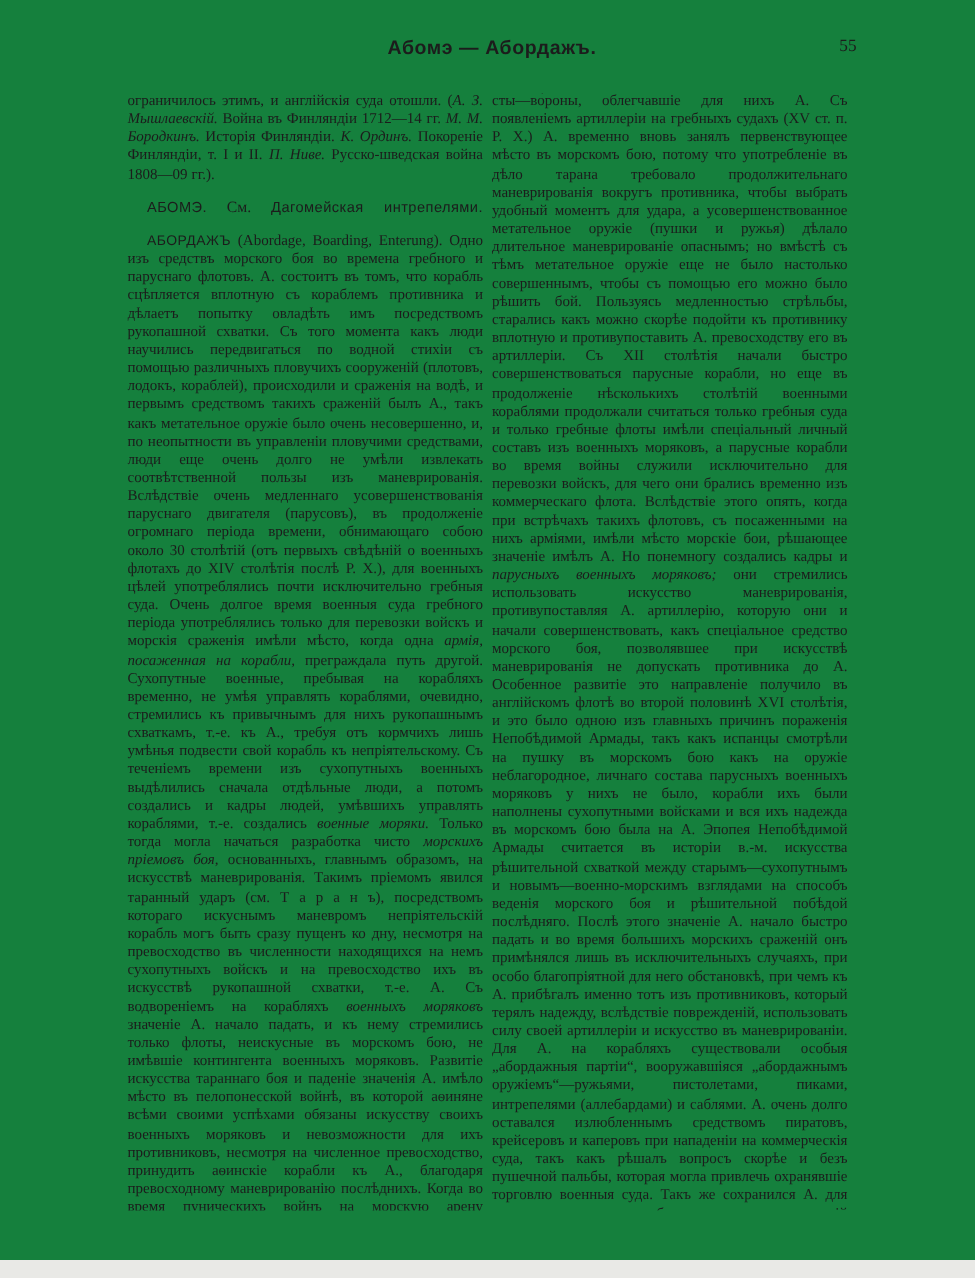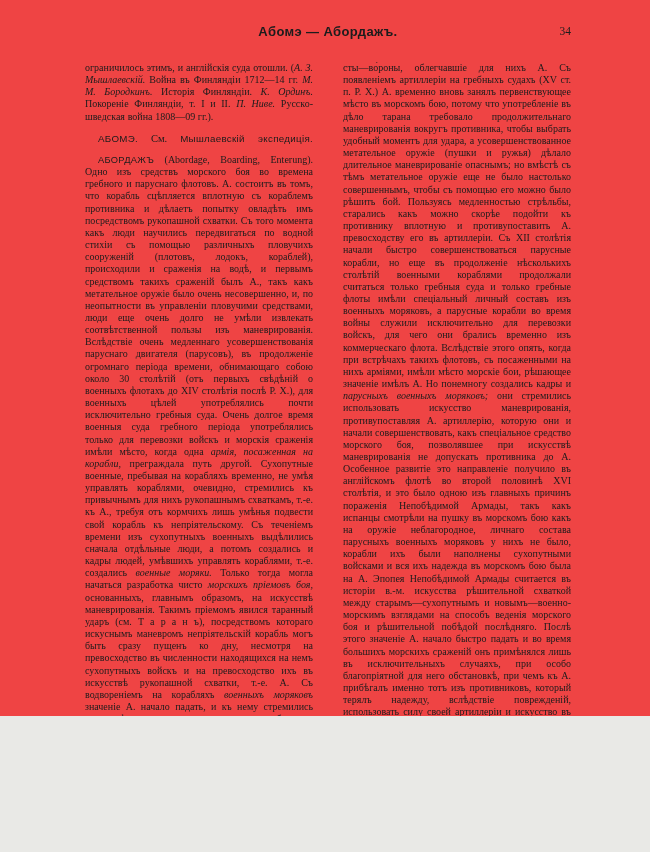--- a/index.html
+++ b/index.html
@@ -3,23 +3,23 @@
 <meta charset="utf-8">
 <style>
   html, body {
     margin: 0;
     padding: 0;
     background: #e9e9e6;
   }
   .page {
     position: relative;
     width: 650px;
-    height: 716px;
+    height: 840px;
     margin: 0 auto;
-    background: #ef4444;
+    background: #15803d;
     color: #1c1c1c;
     font-family: "Liberation Serif", serif;
     overflow: hidden;
   }
   .running-head {
     position: absolute;
     top: 24px;
     left: 85px;
     width: 486px;
     height: 18px;
@@ -40,21 +40,21 @@
     top: 1px;
     font-size: 11.5px;
   }
   .columns {
     position: absolute;
     top: 62px;
     left: 85px;
     width: 486px;
     height: 745px;
     display: flex;
-    gap: 30px;
+    gap: 6px;
   }
   .column {
     width: 237px;
     height: 100%;
     overflow: hidden;
   }
   .para {
     margin: 0;
     font-size: 10px;
     line-height: 12.15px;
@@ -78,25 +78,25 @@
     font-size: 0.93em;
     letter-spacing: 0.3px;
   }
 </style>
 </head>
 <body>
 
 <div class="page">
   <div class="running-head">
     <span class="head-title">Абомэ — Абордажъ.</span>
-    <span class="page-number">34</span>
+    <span class="page-number">55</span>
   </div>
   <div class="columns">
     <div class="column">
         <p class="para flush"><span class="seg-n">ограничилось этимъ, и англійскія суда отошли. (</span><span class="seg-i">А. З. Мышлаевскій.</span><span class="seg-n"> Война въ Финляндіи 1712—14 гг. </span><span class="seg-i">М. М. Бородкинъ.</span><span class="seg-n"> Исторія Финляндіи. </span><span class="seg-i">К. Ординъ.</span><span class="seg-n"> Покореніе Финляндіи, т. I и II. </span><span class="seg-i">П. Ниве.</span><span class="seg-n"> Русско-шведская война 1808—09 гг.).</span></p>
-        <p class="para entry-line"><span class="seg-b">АБОМЭ.</span><span class="seg-n"> См. </span><span class="seg-b">Мышлаевскій экспедиція.</span></p>
+        <p class="para entry-line"><span class="seg-b">АБОМЭ.</span><span class="seg-n"> См. </span><span class="seg-b">Дагомейская интрепелями.</span></p>
         <p class="para"><span class="seg-b">АБОРДАЖЪ</span><span class="seg-n"> (Abordage, Boarding, Enterung). Одно изъ средствъ морского боя во времена гребного и паруснаго флотовъ. А. состоитъ въ томъ, что корабль сцѣпляется вплотную съ кораблемъ противника и дѣлаетъ попытку овладѣть имъ посредствомъ рукопашной схватки. Съ того момента какъ люди научились передвигаться по водной стихіи съ помощью различныхъ пловучихъ сооруженій (плотовъ, лодокъ, кораблей), происходили и сраженія на водѣ, и первымъ средствомъ такихъ сраженій былъ А., такъ какъ метательное оружіе было очень несовершенно, и, по неопытности въ управленіи пловучими средствами, люди еще очень долго не умѣли извлекать соотвѣтственной пользы изъ маневрированія. Вслѣдствіе очень медленнаго усовершенствованія паруснаго двигателя (парусовъ), въ продолженіе огромнаго періода времени, обнимающаго собою около 30 столѣтій (отъ первыхъ свѣдѣній о военныхъ флотахъ до XIV столѣтія послѣ Р. Х.), для военныхъ цѣлей употреблялись почти исключительно гребныя суда. Очень долгое время военныя суда гребного періода употреблялись только для перевозки войскъ и морскія сраженія имѣли мѣсто, когда одна </span><span class="seg-i">армія, посаженная на корабли,</span><span class="seg-n"> преграждала путь другой. Сухопутные военные, пребывая на корабляхъ временно, не умѣя управлять кораблями, очевидно, стремились къ привычнымъ для нихъ рукопашнымъ схваткамъ, т.-е. къ А., требуя отъ кормчихъ лишь умѣнья подвести свой корабль къ непріятельскому. Съ теченіемъ времени изъ сухопутныхъ военныхъ выдѣлились сначала отдѣльные люди, а потомъ создались и кадры людей, умѣвшихъ управлять кораблями, т.-е. создались </span><span class="seg-i">военные моряки.</span><span class="seg-n"> Только тогда могла начаться разработка чисто </span><span class="seg-i">морскихъ пріемовъ боя,</span><span class="seg-n"> основанныхъ, главнымъ образомъ, на искусствѣ маневрированія. Такимъ пріемомъ явился таранный ударъ (см. Т а р а н ъ), посредствомъ котораго искуснымъ маневромъ непріятельскій корабль могъ быть сразу пущенъ ко дну, несмотря на превосходство въ численности находящихся на немъ сухопутныхъ войскъ и на превосходство ихъ въ искусствѣ рукопашной схватки, т.-е. А. Съ водвореніемъ на корабляхъ </span><span class="seg-i">военныхъ моряковъ</span><span class="seg-n"> значеніе А. начало падать, и къ нему стремились только флоты, неискусные въ морскомъ бою, не имѣвшіе контингента военныхъ моряковъ. Развитіе искусства тараннаго боя и паденіе значенія А. имѣло мѣсто въ пелопонесской войнѣ, въ которой аѳиняне всѣми своими успѣхами обязаны искусству своихъ военныхъ моряковъ и невозможности для ихъ противниковъ, несмотря на численное превосходство, принудить аѳинскіе корабли къ А., благодаря превосходному маневрированію послѣднихъ. Когда во время пуническихъ войнъ на морскую арену выступили римляне, обладавшіе самыми лучшими солдатами въ мірѣ, но совершенно неопытные въ маневрированіи, они первыя свои побѣды (см. Л и п а р с к о е  с р а ж.) одержали благодаря лишь тому, что изобрѣли особые перекидные помо-</span></p>
       </div>
     <div class="column">
         <p class="para flush"><span class="seg-n">сты—во́роны, облегчавшіе для нихъ А. Съ появленіемъ артиллеріи на гребныхъ судахъ (XV ст. п. Р. Х.) А. временно вновь занялъ первенствующее мѣсто въ морскомъ бою, потому что употребленіе въ дѣло тарана требовало продолжительнаго маневрированія вокругъ противника, чтобы выбрать удобный моментъ для удара, а усовершенствованное метательное оружіе (пушки и ружья) дѣлало длительное маневрированіе опаснымъ; но вмѣстѣ съ тѣмъ метательное оружіе еще не было настолько совершеннымъ, чтобы съ помощью его можно было рѣшить бой. Пользуясь медленностью стрѣльбы, старались какъ можно скорѣе подойти къ противнику вплотную и противупоставить А. превосходству его въ артиллеріи. Съ XII столѣтія начали быстро совершенствоваться парусные корабли, но еще въ продолженіе нѣсколькихъ столѣтій военными кораблями продолжали считаться только гребныя суда и только гребные флоты имѣли спеціальный личный составъ изъ военныхъ моряковъ, а парусные корабли во время войны служили исключительно для перевозки войскъ, для чего они брались временно изъ коммерческаго флота. Вслѣдствіе этого опять, когда при встрѣчахъ такихъ флотовъ, съ посаженными на нихъ арміями, имѣли мѣсто морскіе бои, рѣшающее значеніе имѣлъ А. Но понемногу создались кадры и </span><span class="seg-i">парусныхъ военныхъ моряковъ;</span><span class="seg-n"> они стремились использовать искусство маневрированія, противупоставляя А. артиллерію, которую они и начали совершенствовать, какъ спеціальное средство морского боя, позволявшее при искусствѣ маневрированія не допускать противника до А. Особенное развитіе это направленіе получило въ англійскомъ флотѣ во второй половинѣ XVI столѣтія, и это было одною изъ главныхъ причинъ пораженія Непобѣдимой Армады, такъ какъ испанцы смотрѣли на пушку въ морскомъ бою какъ на оружіе неблагородное, личнаго состава парусныхъ военныхъ моряковъ у нихъ не было, корабли ихъ были наполнены сухопутными войсками и вся ихъ надежда въ морскомъ бою была на А. Эпопея Непобѣдимой Армады считается въ исторіи в.-м. искусства рѣшительной схваткой между старымъ—сухопутнымъ и новымъ—военно-морскимъ взглядами на способъ веденія морского боя и рѣшительной побѣдой послѣдняго. Послѣ этого значеніе А. начало быстро падать и во время большихъ морскихъ сраженій онъ примѣнялся лишь въ исключительныхъ случаяхъ, при особо благопріятной для него обстановкѣ, при чемъ къ А. прибѣгалъ именно тотъ изъ противниковъ, который терялъ надежду, вслѣдствіе поврежденій, использовать силу своей артиллеріи и искусство въ маневрированіи. Для А. на корабляхъ существовали особыя „абордажныя партіи“, вооружавшіяся „абордажнымъ оружіемъ“—ружьями, пистолетами, пиками, интрепелями (аллебардами) и саблями. А. очень долго оставался излюбленнымъ средствомъ пиратовъ, крейсеровъ и каперовъ при нападеніи на коммерческія суда, такъ какъ рѣшалъ вопросъ скорѣе и безъ пушечной пальбы, которая могла привлечь охранявшіе торговлю военныя суда. Такъ же сохранился А. для внезапныхъ, главнымъ образомъ, ночныхъ нападеній на шлюпкахъ. Съ появленіемъ парового флота А. совершенно исчезъ и примѣнялся только случайно, въ особо благопріятной обстановкѣ, напр., во время</span></p>
       </div>
   </div>
 </div>
 
 </body></html>

